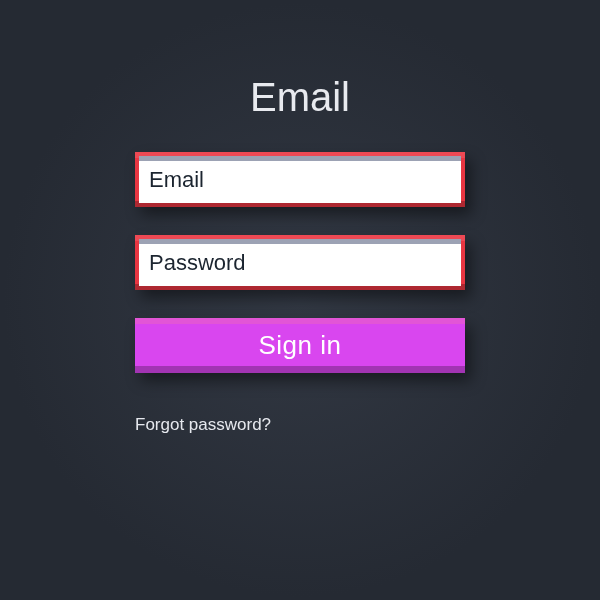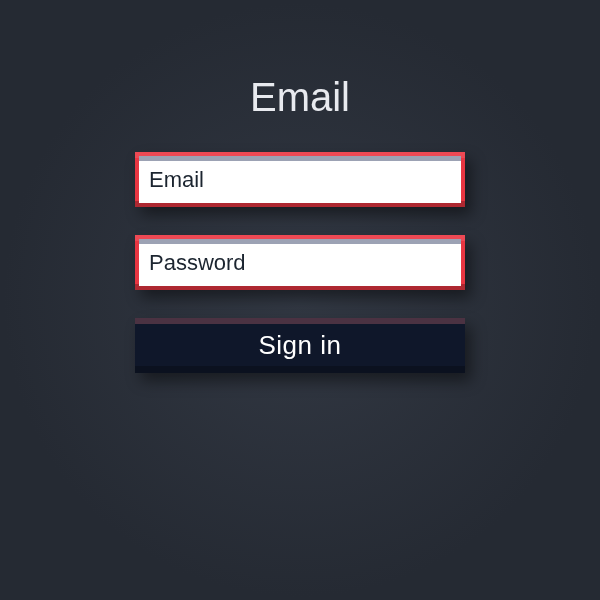--- a/index.html
+++ b/index.html
@@ -41,21 +41,21 @@
     font-size: 22px;
     color: #1c2530;
     padding: 0 10px;
     box-shadow: inset 0 5px 0 rgba(90,100,130,0.6);
   }
   .field input::placeholder { color: #1c2530; opacity: 1; }
   .signin {
     width: 330px;
     height: 55px;
     border: none;
-    background: #0f172a;
+    background: #d946ef;
     color: #ffffff;
     font-size: 26px;
     font-weight: 300;
     letter-spacing: 0.5px;
     cursor: pointer;
     box-shadow:
       inset 0 6px 0 rgba(255,130,140,0.25),
       inset 0 -7px 0 rgba(0,0,0,0.25),
       6px 8px 14px rgba(0,0,0,0.45);
     margin-bottom: 42px;
@@ -94,13 +94,14 @@
   <input type="text" placeholder="Email" style="">
 </div>
 
 <div class="field">
   <input type="password" placeholder="Password" style="">
 </div>
 
 <button class="signin">Sign in</button>
 
 <div class="bottom">
+  <span class="forgot">Forgot password?</span>
 </div>
 
 </body></html>

